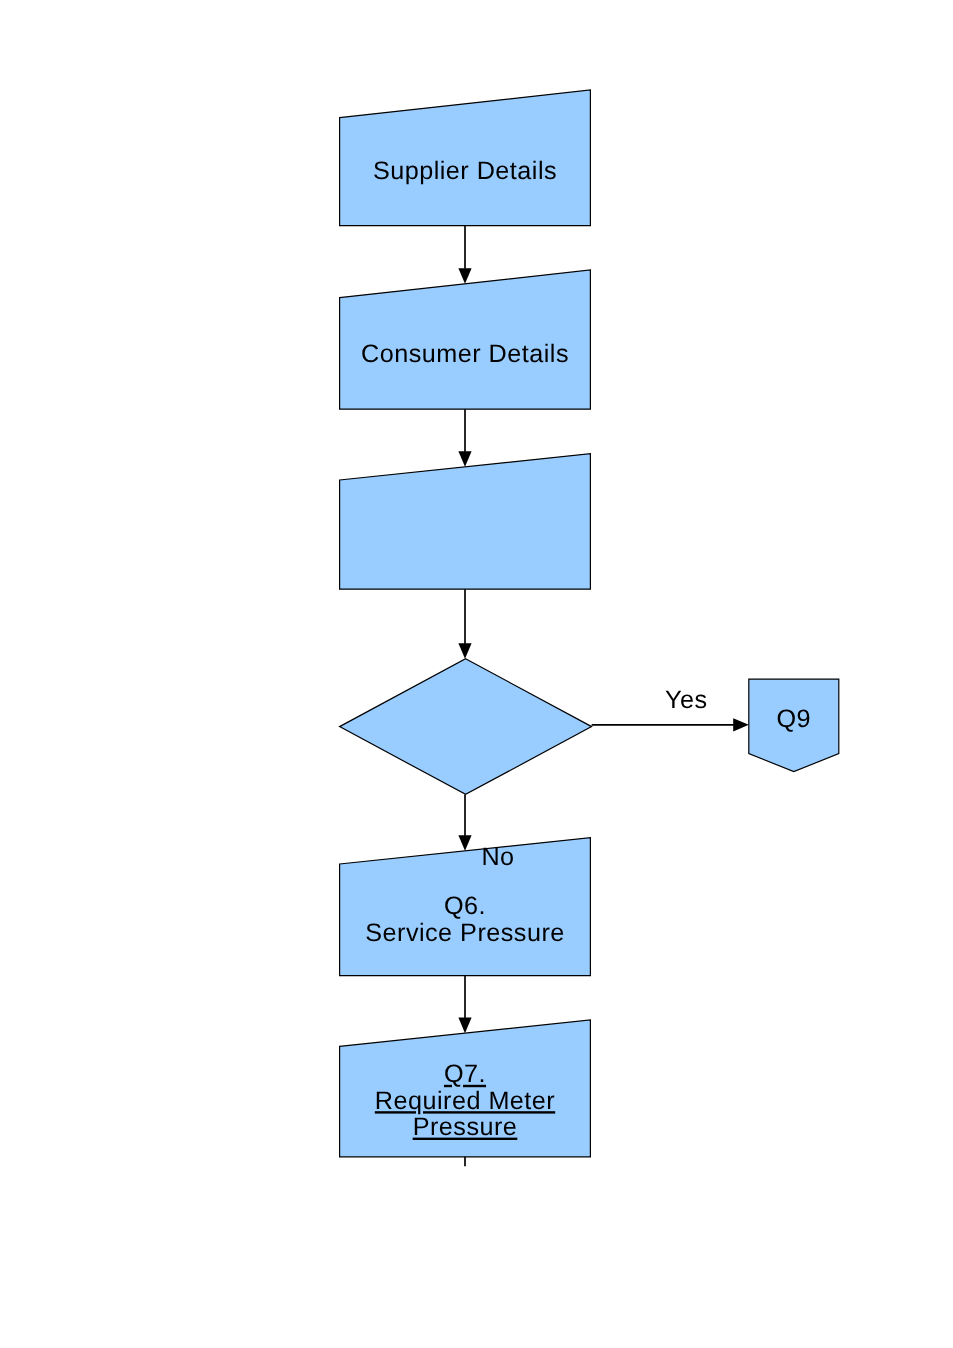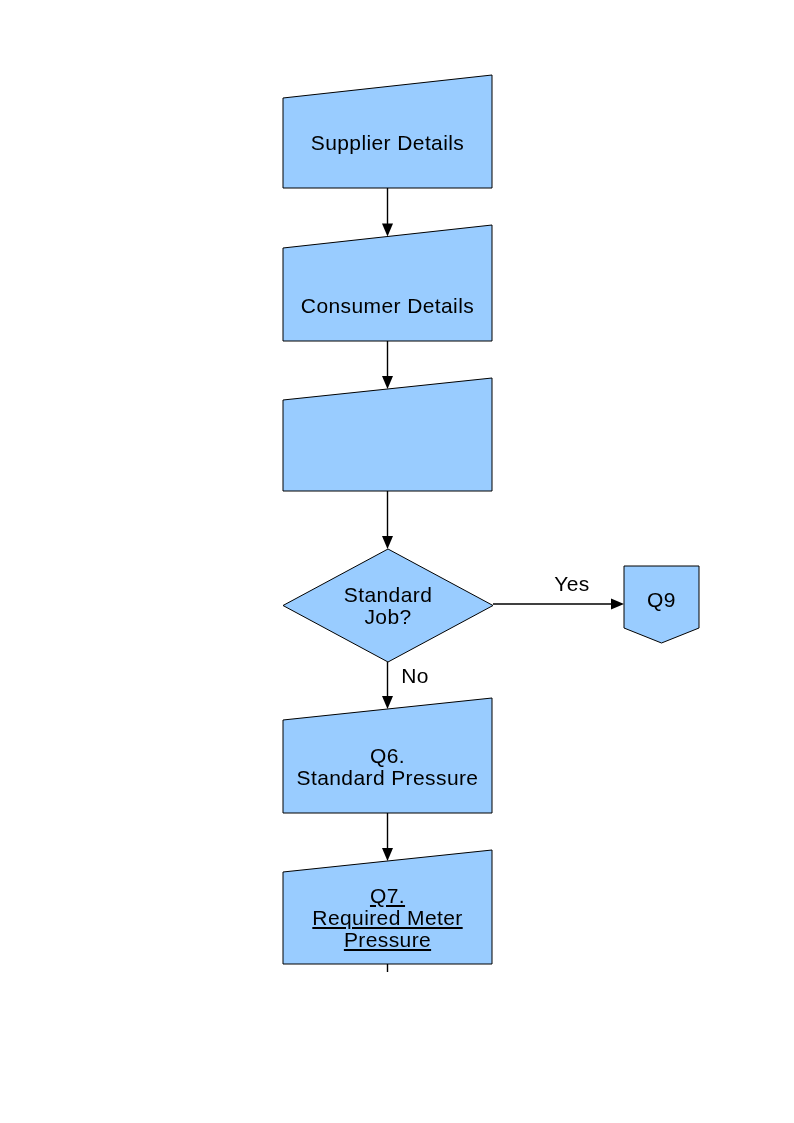--- a/index.html
+++ b/index.html
@@ -93,34 +93,32 @@
       <polygon class="arrowhead" points="382,848 393,848 387.5,861"></polygon>
     </g>
     <g>
       <line class="edge-line" x1="387.5" y1="964" x2="387.5" y2="990"></line>
       <polygon class="arrowhead" points="382,989 393,989 387.5,1002"></polygon>
     </g>
   </svg>
 
   <div class="label" style="left:387.5px; top:143px;">Supplier Details</div>
 
-  <div class="label" style="left:387.5px; top:306px;">Consumer Details</div>
+  <div class="label" style="left:387.5px; top:296px;">Consumer Details</div>
 
 
-  <div class="label" style="left:388px; top:606px;">Standard
-Job?</div>
 
   <div class="label" style="left:540px; top:584px;margin-left:32px;">Yes</div>
 
   <div class="label" style="left:661.5px; top:600px;">Q9</div>
 
-  <div class="label" style="left:415px; top:676px;">No</div>
+  <div class="label" style="left:415px; top:715px;">No</div>
 
   <div class="label" style="left:387.5px; top:767px;">Q6.
-Standard Pressure</div>
+Service Pressure</div>
 
   <div class="label" style="left:387.5px; top:918px;text-decoration:underline;">Q7.
 Required Meter
 Pressure</div>
 
   <div class="label" style="left:370px; top:1034px;">Q8</div>
 
 </div>
 
 </body></html>

